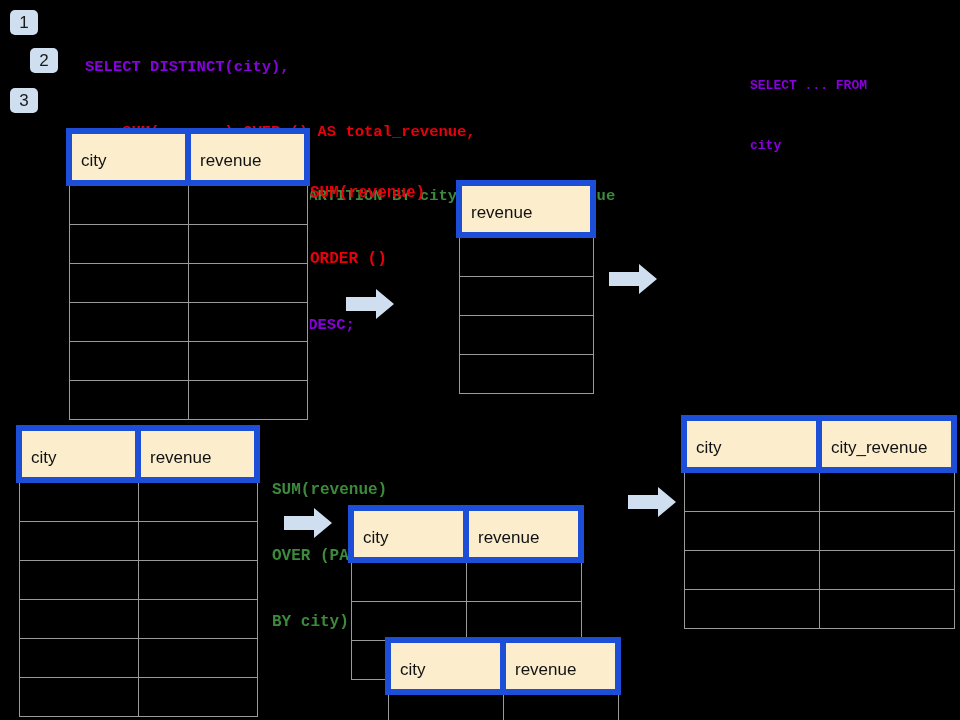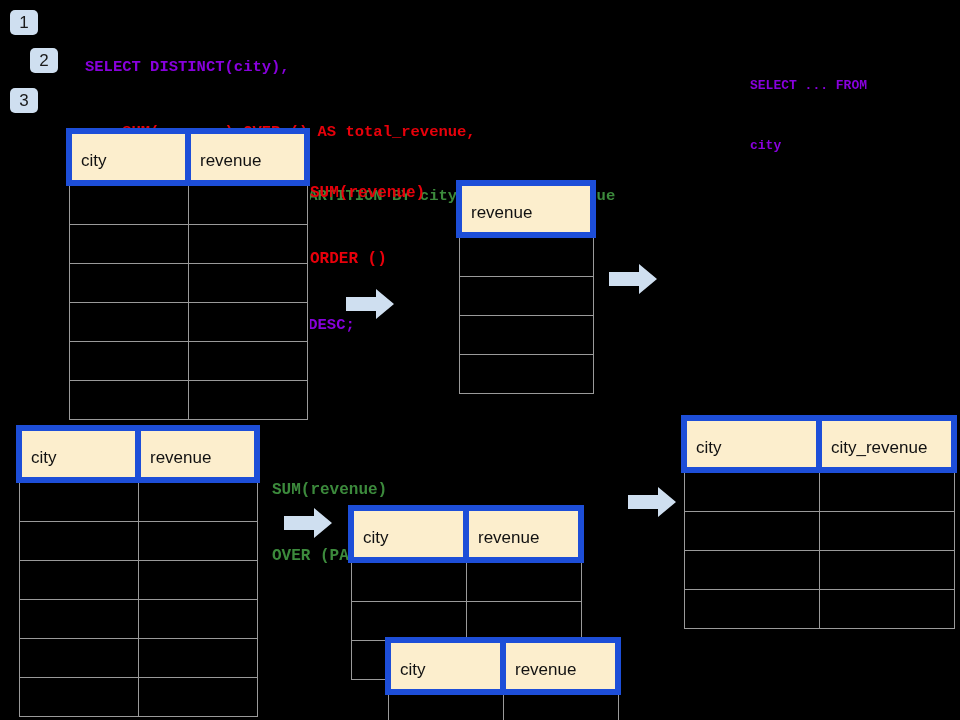--- a/index.html
+++ b/index.html
@@ -124,20 +124,21 @@
   </div>
 
   <div class="annot c-red" style="left:310px; top:138px;">
     <div>SUM(revenue)</div>
     <div>ORDER ()</div>
   </div>
 
   <div class="annot c-green" style="left:272px; top:435px;">
     <div>SUM(revenue)</div>
     <div>OVER (PARTITION</div>
+    <div>BY city)</div>
   </div>
 
   <table class="tbl" style="left:66px; top:128px; width:238px;">
     <colgroup>
         <col style="width:119px">
         <col style="width:119px">
       </colgroup>
     <thead>
       <tr>
         <th>city</th>

